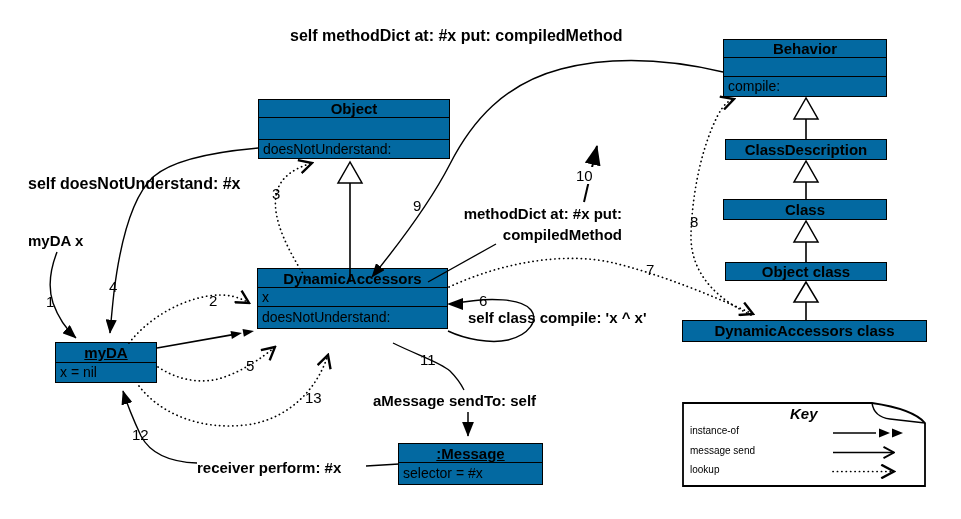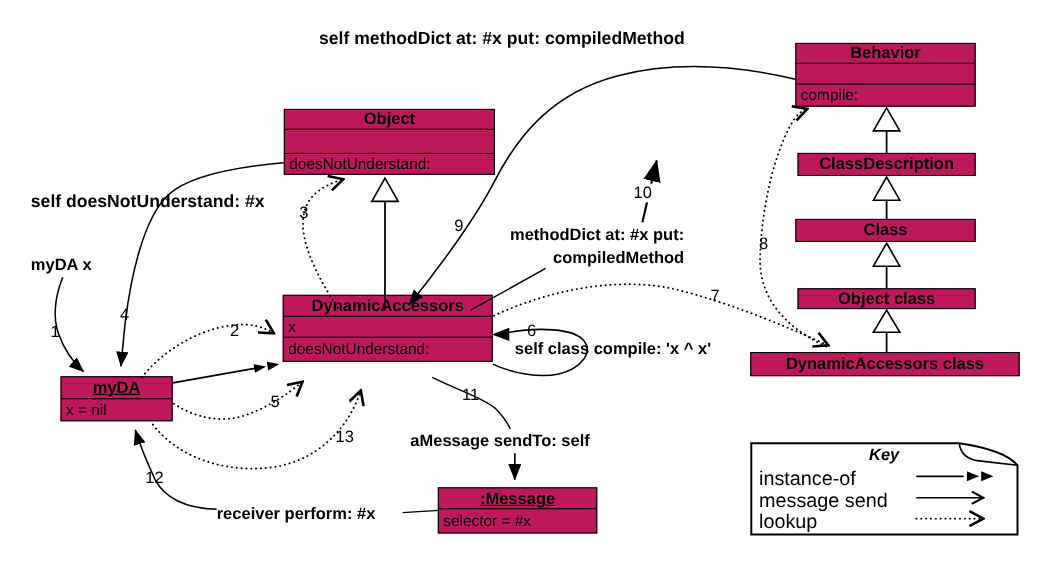--- a/index.html
+++ b/index.html
@@ -3,34 +3,34 @@
 <meta charset="utf-8">
 <style>
   html,body{margin:0;padding:0;background:#fff;}
   #stage{position:relative;width:961px;height:519px;background:#fff;overflow:hidden;
          font-family:"Liberation Sans","DejaVu Sans",sans-serif;color:#000;}
   
   #boxes{position:absolute;inset:0;z-index:1;}
   #wires{position:absolute;inset:0;z-index:2;pointer-events:none;}
   #labels{position:absolute;inset:0;z-index:3;}
   
-  .box{position:absolute;background:#be185d;border:1.5px solid #000;box-sizing:border-box;
+  .box{position:absolute;background:#0369a1;border:1.5px solid #000;box-sizing:border-box;
        display:flex;flex-direction:column;}
   .bt{font-weight:bold;font-size:15px;display:flex;align-items:center;justify-content:center;}
   .bt.u{text-decoration:underline;}
   .br{border-top:1.5px solid #000;font-size:14px;display:flex;align-items:center;padding-left:4px;box-sizing:border-box;}
   
   .lbl{position:absolute;font-weight:bold;font-size:15px;white-space:nowrap;}
   .lbl.big{font-size:16px;}
   .lbl.ctr{text-align:right;white-space:normal;line-height:21px;}
   .num{position:absolute;font-size:15px;font-weight:normal;}
   .num.wbg{background:#fff;padding:0 1px;}
   
   .keytitle{position:absolute;font-weight:bold;font-style:italic;font-size:15px;}
-  .keyitem{position:absolute;font-size:18px;}
+  .keyitem{position:absolute;font-size:10px;}
 </style>
 </head>
 <body>
 
 <div id="stage">
 
   <div id="boxes">
 
     <div class="box" style="left:258px;top:99px;width:192px;height:60px">
       <div class="bt" style="height:16.5px">Object</div>

